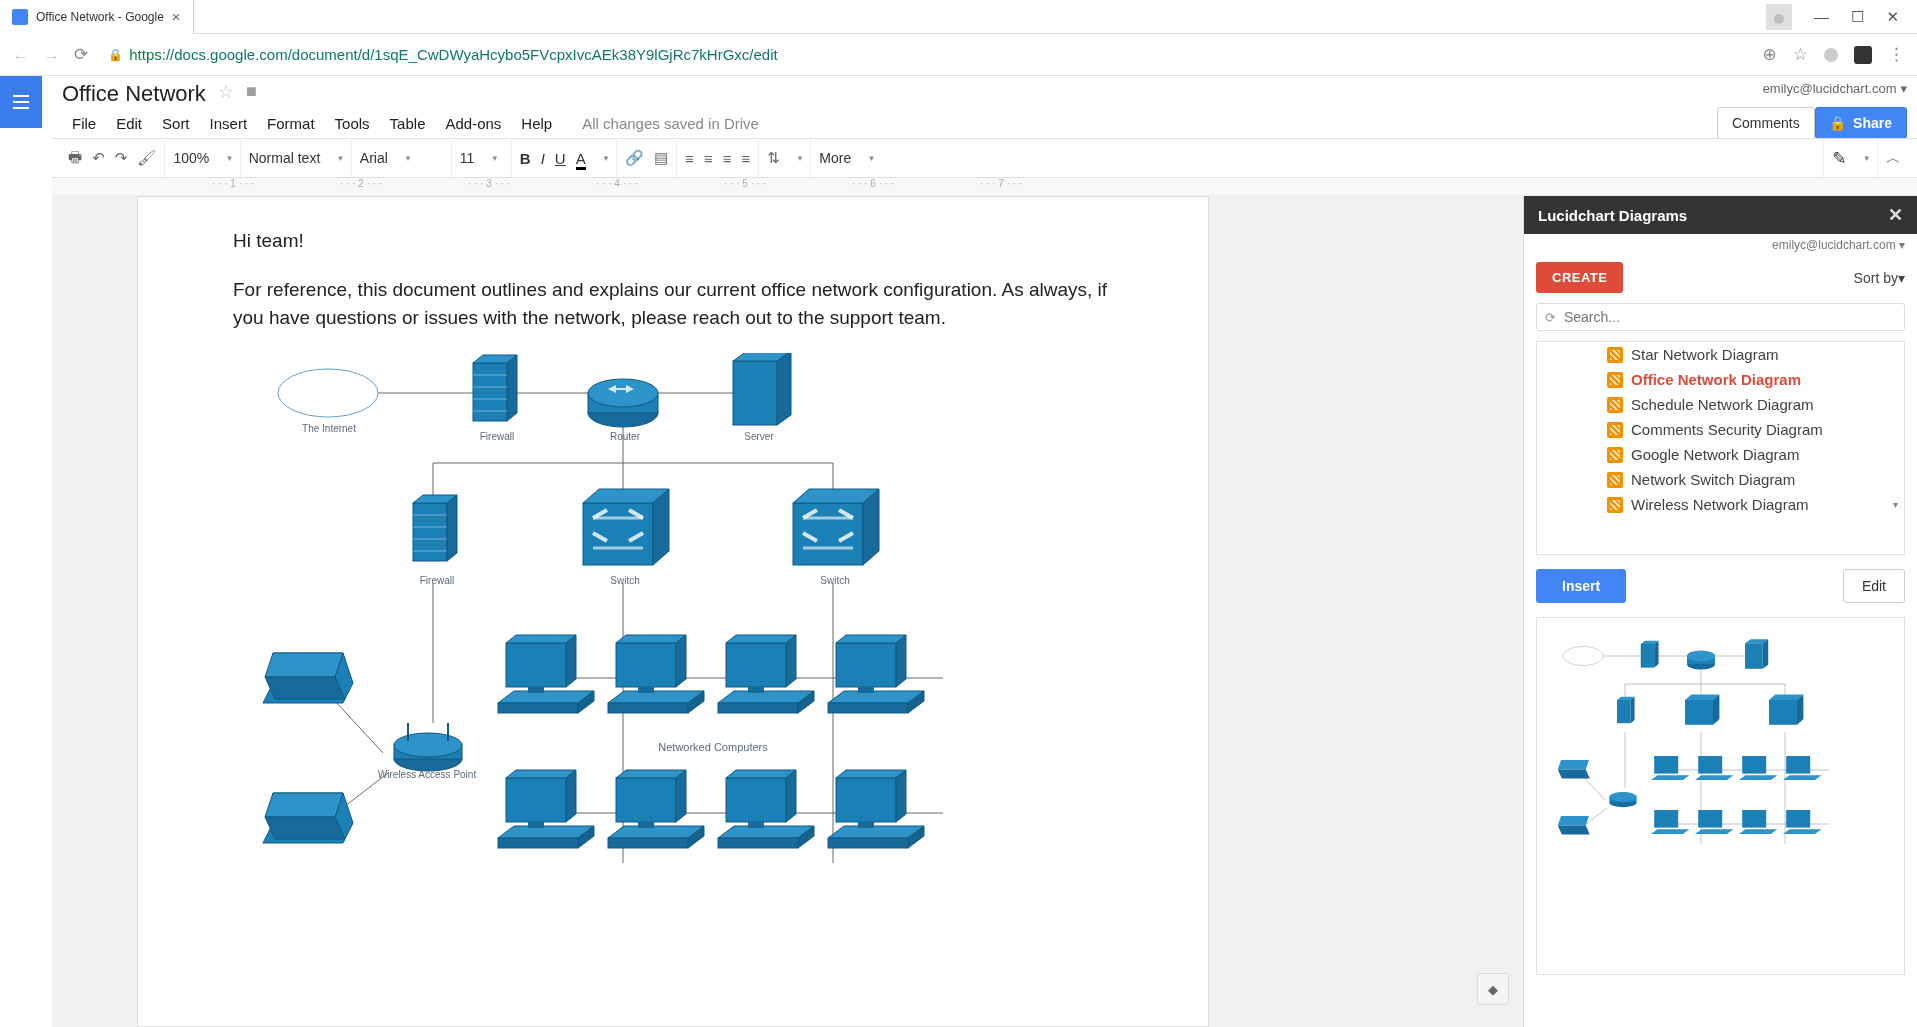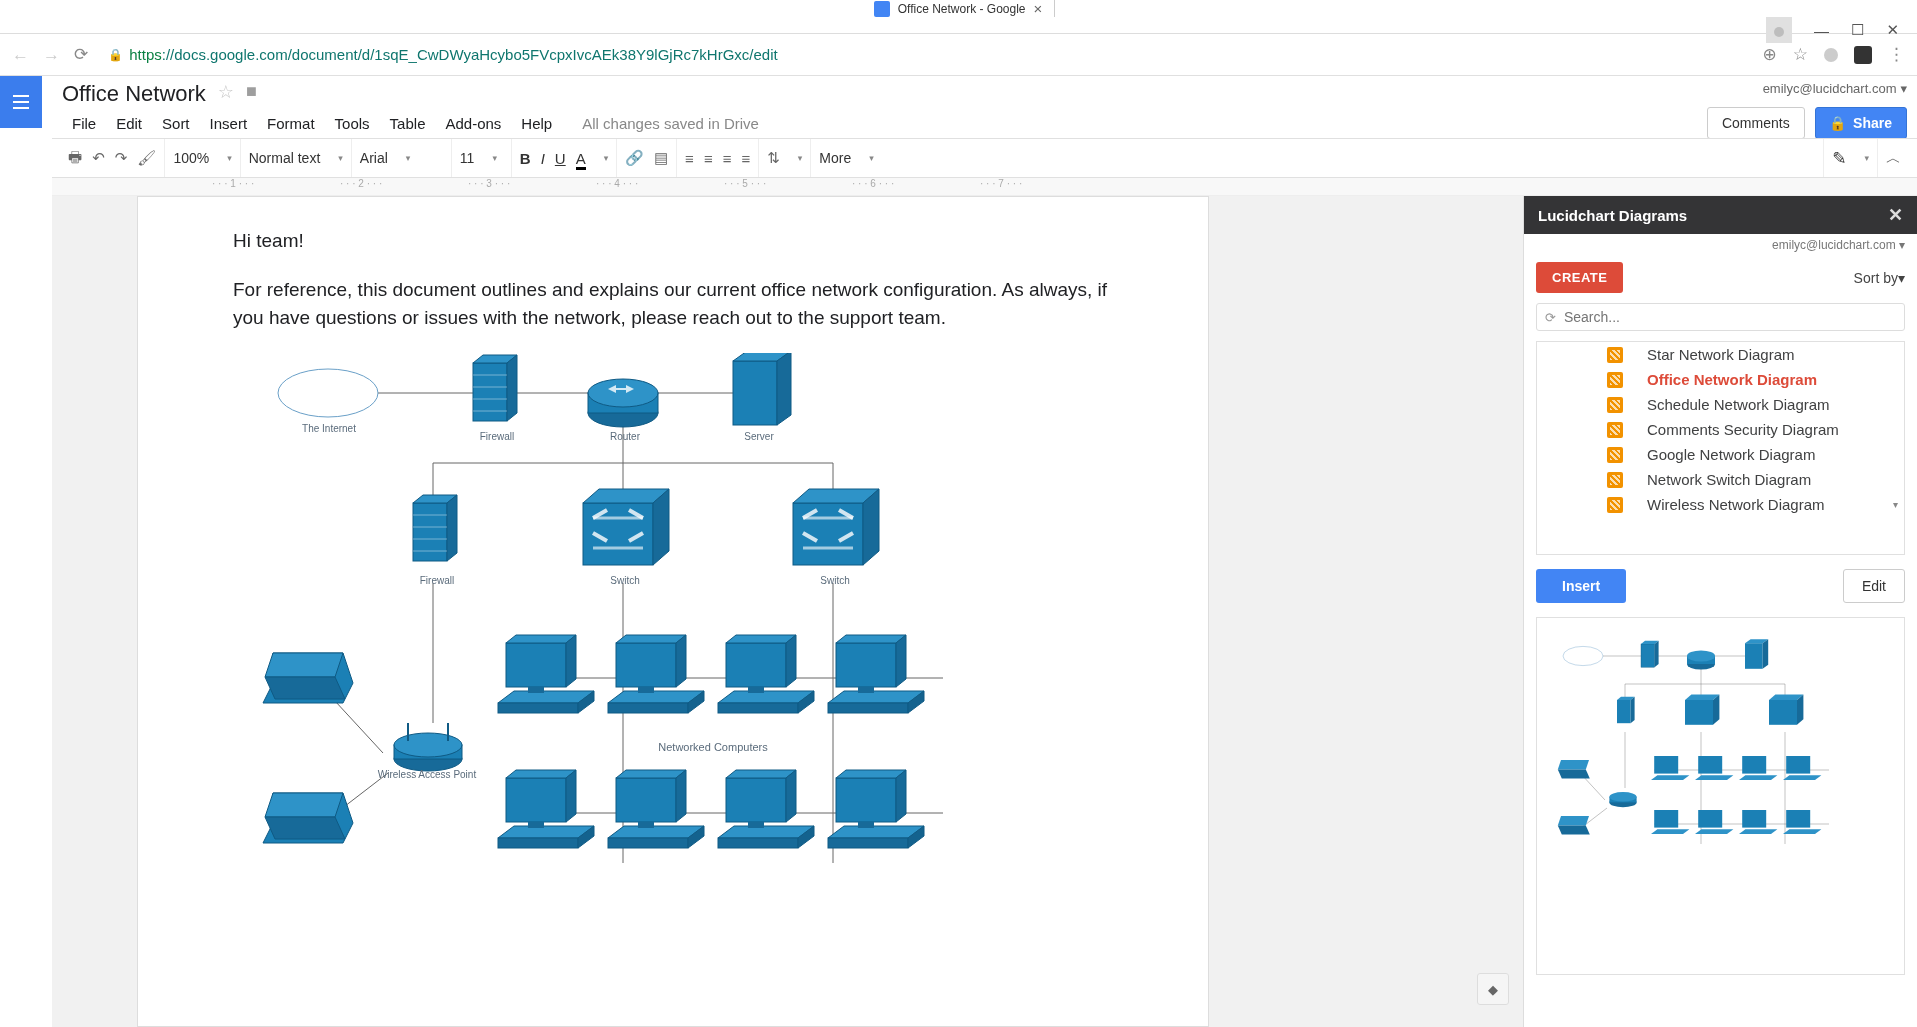--- a/index.html
+++ b/index.html
@@ -1,20 +1,20 @@
 <!DOCTYPE html>
 <html><head>
   <meta charset="utf-8">
   <style>
     * { margin: 0; padding: 0; box-sizing: border-box; }
     body { font-family: Arial, sans-serif; font-size: 13px; background: #fff; overflow: hidden; width: 1917px; height: 1027px; }
 
     
     .browser-chrome { display: flex; flex-direction: column; }
-    .tab-bar { display: flex; align-items: center; height: 34px; background: #fff; border-bottom: 1px solid #ddd; flex-direction: column; }
+    .tab-bar { display: flex; align-items: center; height: 34px; background: #fff; border-bottom: 1px solid #ddd; }
     .tab { display: flex; align-items: center; height: 34px; padding: 0 12px; border-right: 1px solid #ccc; background: #fff; gap: 8px; max-width: 240px; }
     .tab-favicon { width: 16px; height: 16px; background: #4285f4; border-radius: 2px; }
     .tab-title { font-size: 12px; color: #333; overflow: hidden; white-space: nowrap; text-overflow: ellipsis; flex: 1; }
     .tab-close { color: #666; font-size: 15px; }
     .window-controls { margin-left: auto; display: flex; align-items: center; gap: 22px; padding-right: 18px; color: #555; }
     .window-controls span { font-size: 15px; }
     .user-chip { width: 26px; height: 26px; background: #e0e0e0; position: relative; }
     .user-chip::after { content: ""; position: absolute; inset: 0; margin: auto; width: 10px; height: 10px; background: #bdbdbd; border-radius: 50%; top: 4px; }
 
     .address-bar { display: flex; align-items: center; height: 42px; padding: 0 12px; gap: 14px; border-bottom: 1px solid #e0e0e0; }
@@ -38,21 +38,21 @@
     .docs-logo svg { width: 24px; height: 24px; }
     .docs-main { flex: 1; display: flex; flex-direction: column; }
     .title-row { display: flex; align-items: flex-start; height: 32px; padding: 5px 10px 0 10px; }
     .doc-title { font-size: 22px; color: #202124; font-weight: 400; }
     .star-outline { color: #c7c7c7; margin-left: 12px; font-size: 18px; }
     .folder-ico { color: #9e9e9e; margin-left: 12px; font-size: 18px; }
     .user-email-row { margin-left: auto; color: #666; font-size: 13px; display: flex; align-items: center; gap: 4px; }
     .menu-row { display: flex; align-items: center; height: 30px; padding: 0 10px; gap: 0; }
     .menu-item { padding: 4px 10px; color: #202124; font-size: 15px; }
     .save-status { color: #888; font-size: 15px; margin-left: 20px; }
-    .menu-buttons { margin-left: auto; display: flex; gap: 10px; }
+    .menu-buttons { margin-left: auto; display: flex; }
     .btn-plain { background: #fff; border: 1px solid #ccc; border-radius: 3px; padding: 7px 14px; font-size: 14px; color: #333; }
     .btn-blue { background: #4285f4; border: 1px solid #3574d6; border-radius: 3px; padding: 7px 14px; font-size: 14px; font-weight: bold; color: #fff; display: flex; align-items: center; gap: 6px; }
 
     .toolbar { display: flex; align-items: center; height: 40px; border-top: 1px solid #e0e0e0; border-bottom: 1px solid #e0e0e0; padding: 0 8px; gap: 0; }
     .tb-group { display: flex; align-items: center; height: 100%; padding: 0 8px; border-right: 1px solid #eee; gap: 10px; }
     .tb-ic { color: #666; font-size: 15px; }
     .tb-txt { color: #333; font-size: 14px; }
     .tb-drop { color: #888; font-size: 9px; margin-left: 8px; }
     .tb-btn { background: none; border: none; font-size: 15px; color: #333; }
     .tb-color-A { position: relative; font-weight: 400; font-size: 15px; display: inline-block; }
@@ -76,21 +76,21 @@
     .right-sidebar { width: 394px; background: #fff; border-left: 1px solid #ddd; display: flex; flex-direction: column; }
     .lc-header { background: #343436; color: #fff; height: 38px; display: flex; align-items: center; padding: 0 14px; font-size: 15px; font-weight: bold; }
     .lc-header-close { margin-left: auto; font-size: 18px; color: #ddd; }
     .lc-email { text-align: right; padding: 4px 12px; font-size: 12px; color: #777; }
     .lc-top-row { display: flex; align-items: center; padding: 6px 12px; gap: 10px; }
     .btn-create { background: #dd4b39; color: #fff; border: none; border-radius: 3px; padding: 8px 16px; font-size: 13px; font-weight: bold; letter-spacing: 0.5px; }
     .sort-by { margin-left: auto; font-size: 14px; color: #444; display: flex; align-items: center; }
     .lc-search { margin: 4px 12px; border: 1px solid #ddd; border-radius: 3px; display: flex; align-items: center; padding: 5px 8px; gap: 8px; color: #aaa; }
     .lc-search input { border: none; outline: none; flex: 1; font-size: 14px; }
     .lc-list { margin: 6px 12px; border: 1px solid #e0e0e0; background: #fff; overflow-y: auto; height: 214px; position: relative; }
-    .lc-list-item { display: flex; align-items: center; gap: 24px; padding: 4px 6px 4px 70px; font-size: 15px; color: #404142; }
+    .lc-list-item { display: flex; align-items: center; gap: 8px; padding: 4px 6px 4px 70px; font-size: 15px; color: #404142; }
     .lc-list-item.active { color: #dd4b39; font-weight: bold; }
     .lc-item-icon { width: 16px; height: 16px; background: #f29200; border-radius: 2px; position: relative; flex-shrink: 0; }
     .lc-item-icon::after { content: ""; position: absolute; inset: 3px; background: repeating-linear-gradient(45deg,#fff,#fff 2px,transparent 2px,transparent 4px); opacity: .7; }
     .lc-list-item .arr { margin-left: auto; color: #888; font-size: 10px; }
     .lc-action-row { display: flex; padding: 8px 12px; gap: 10px; }
     .btn-insert { background: #4285f4; color: #fff; border: none; border-radius: 3px; padding: 8px 26px; font-size: 14px; font-weight: bold; }
     .btn-edit { margin-left: auto; background: #fff; border: 1px solid #ccc; border-radius: 3px; padding: 8px 18px; font-size: 14px; color: #333; }
     .lc-preview { margin: 6px 12px; border: 1px solid #e0e0e0; height: 358px; background: #fff; display: flex; align-items: center; justify-content: center; }
     .lc-preview svg { width: 360px; height: 340px; }
 

